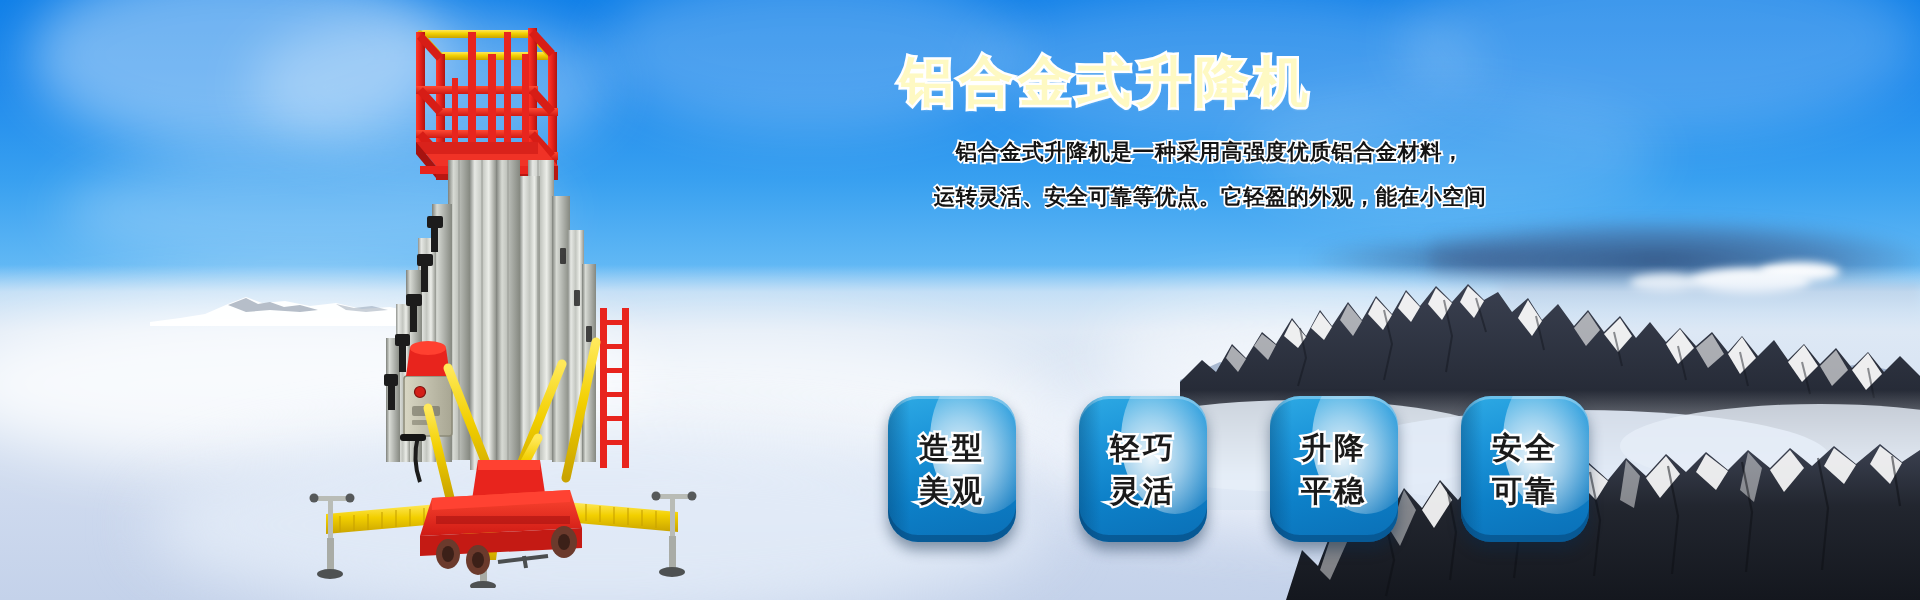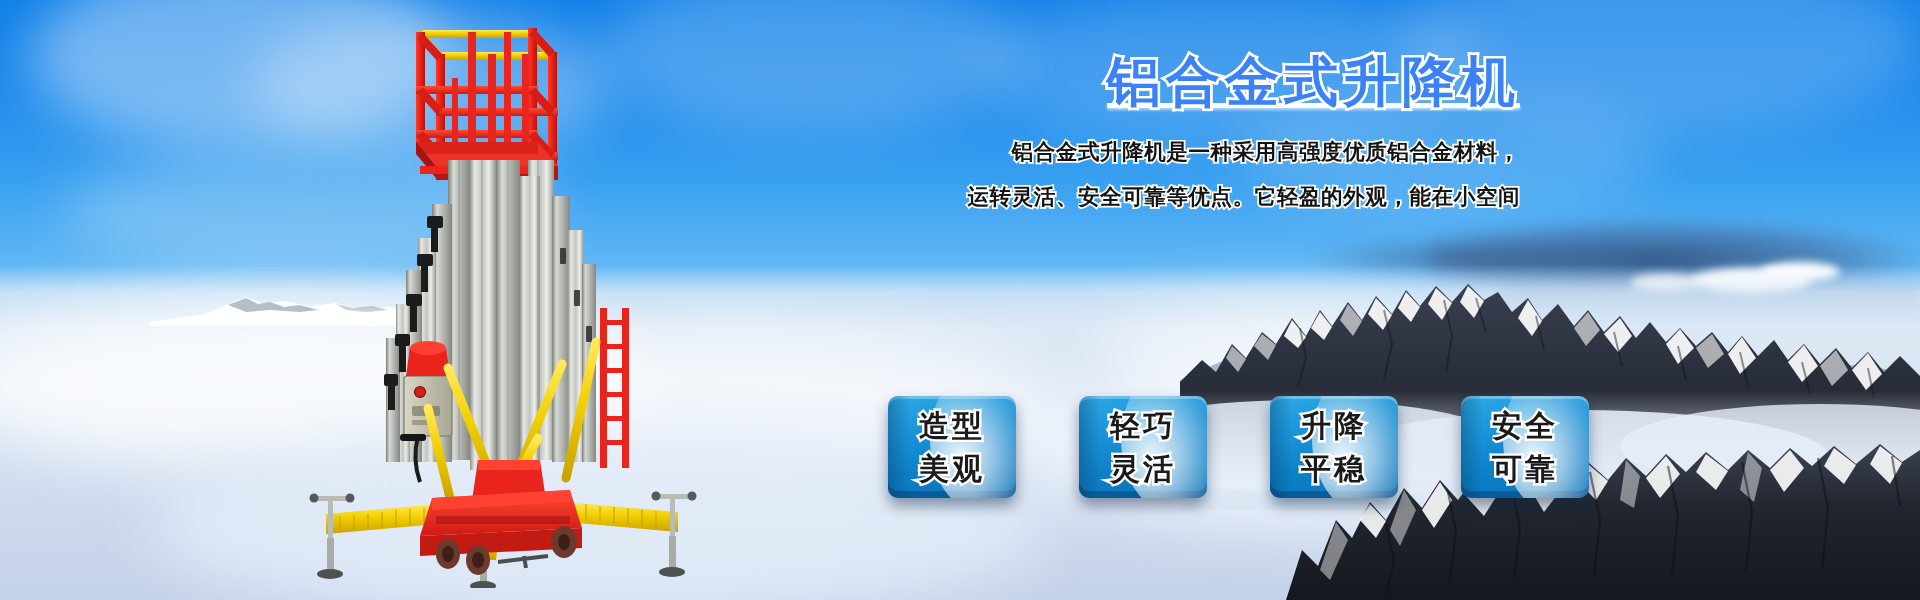--- a/index.html
+++ b/index.html
@@ -84,52 +84,51 @@
   
   .machine{position:absolute;left:300px;top:8px;width:420px;height:580px;}
 
   
   .copy{position:absolute;left:900px;top:50px;width:620px;}
 
   .title{
     font-size:54px;
     font-weight:bold;
     letter-spacing:5px;
-    color:#3b82f6;
-    text-align:right;
+    color:#fef9c3;
+    text-align:left;
     line-height:1.15;
     white-space:nowrap;
     -webkit-text-stroke:5px #ffffff;
     paint-order:stroke fill;
     text-shadow:0 2px 3px rgba(255,255,255,.6);
-    text-decoration:underline;
   }
 
   .desc{
     margin-top:18px;
-    text-align:right;
+    text-align:center;
     color:#141414;
     font-size:21.5px;
     font-weight:bold;
     line-height:45px;
     letter-spacing:.6px;
     -webkit-text-stroke:3.4px #ffffff;
     paint-order:stroke fill;
   }
   .desc div{white-space:nowrap;}
 
   
   .badges{
     position:absolute;left:888px;top:396px;
     display:flex;gap:63px;
   }
   .badge{
     position:relative;
-    width:128px;height:102px;
-    border-radius:10px;
+    width:128px;height:146px;
+    border-radius:30px;
     background:linear-gradient(165deg,#2eaae4 0%,#1d96da 28%,#0d80c8 62%,#0a6fb6 100%);
     box-shadow:
        0 8px 14px rgba(10,40,70,.45),
        inset 0 -7px 0 rgba(6,70,120,.55),
        inset 0 3px 0 rgba(255,255,255,.30);
     display:flex;flex-direction:column;
     align-items:center;justify-content:center;
     overflow:hidden;
     cursor:default;
   }

